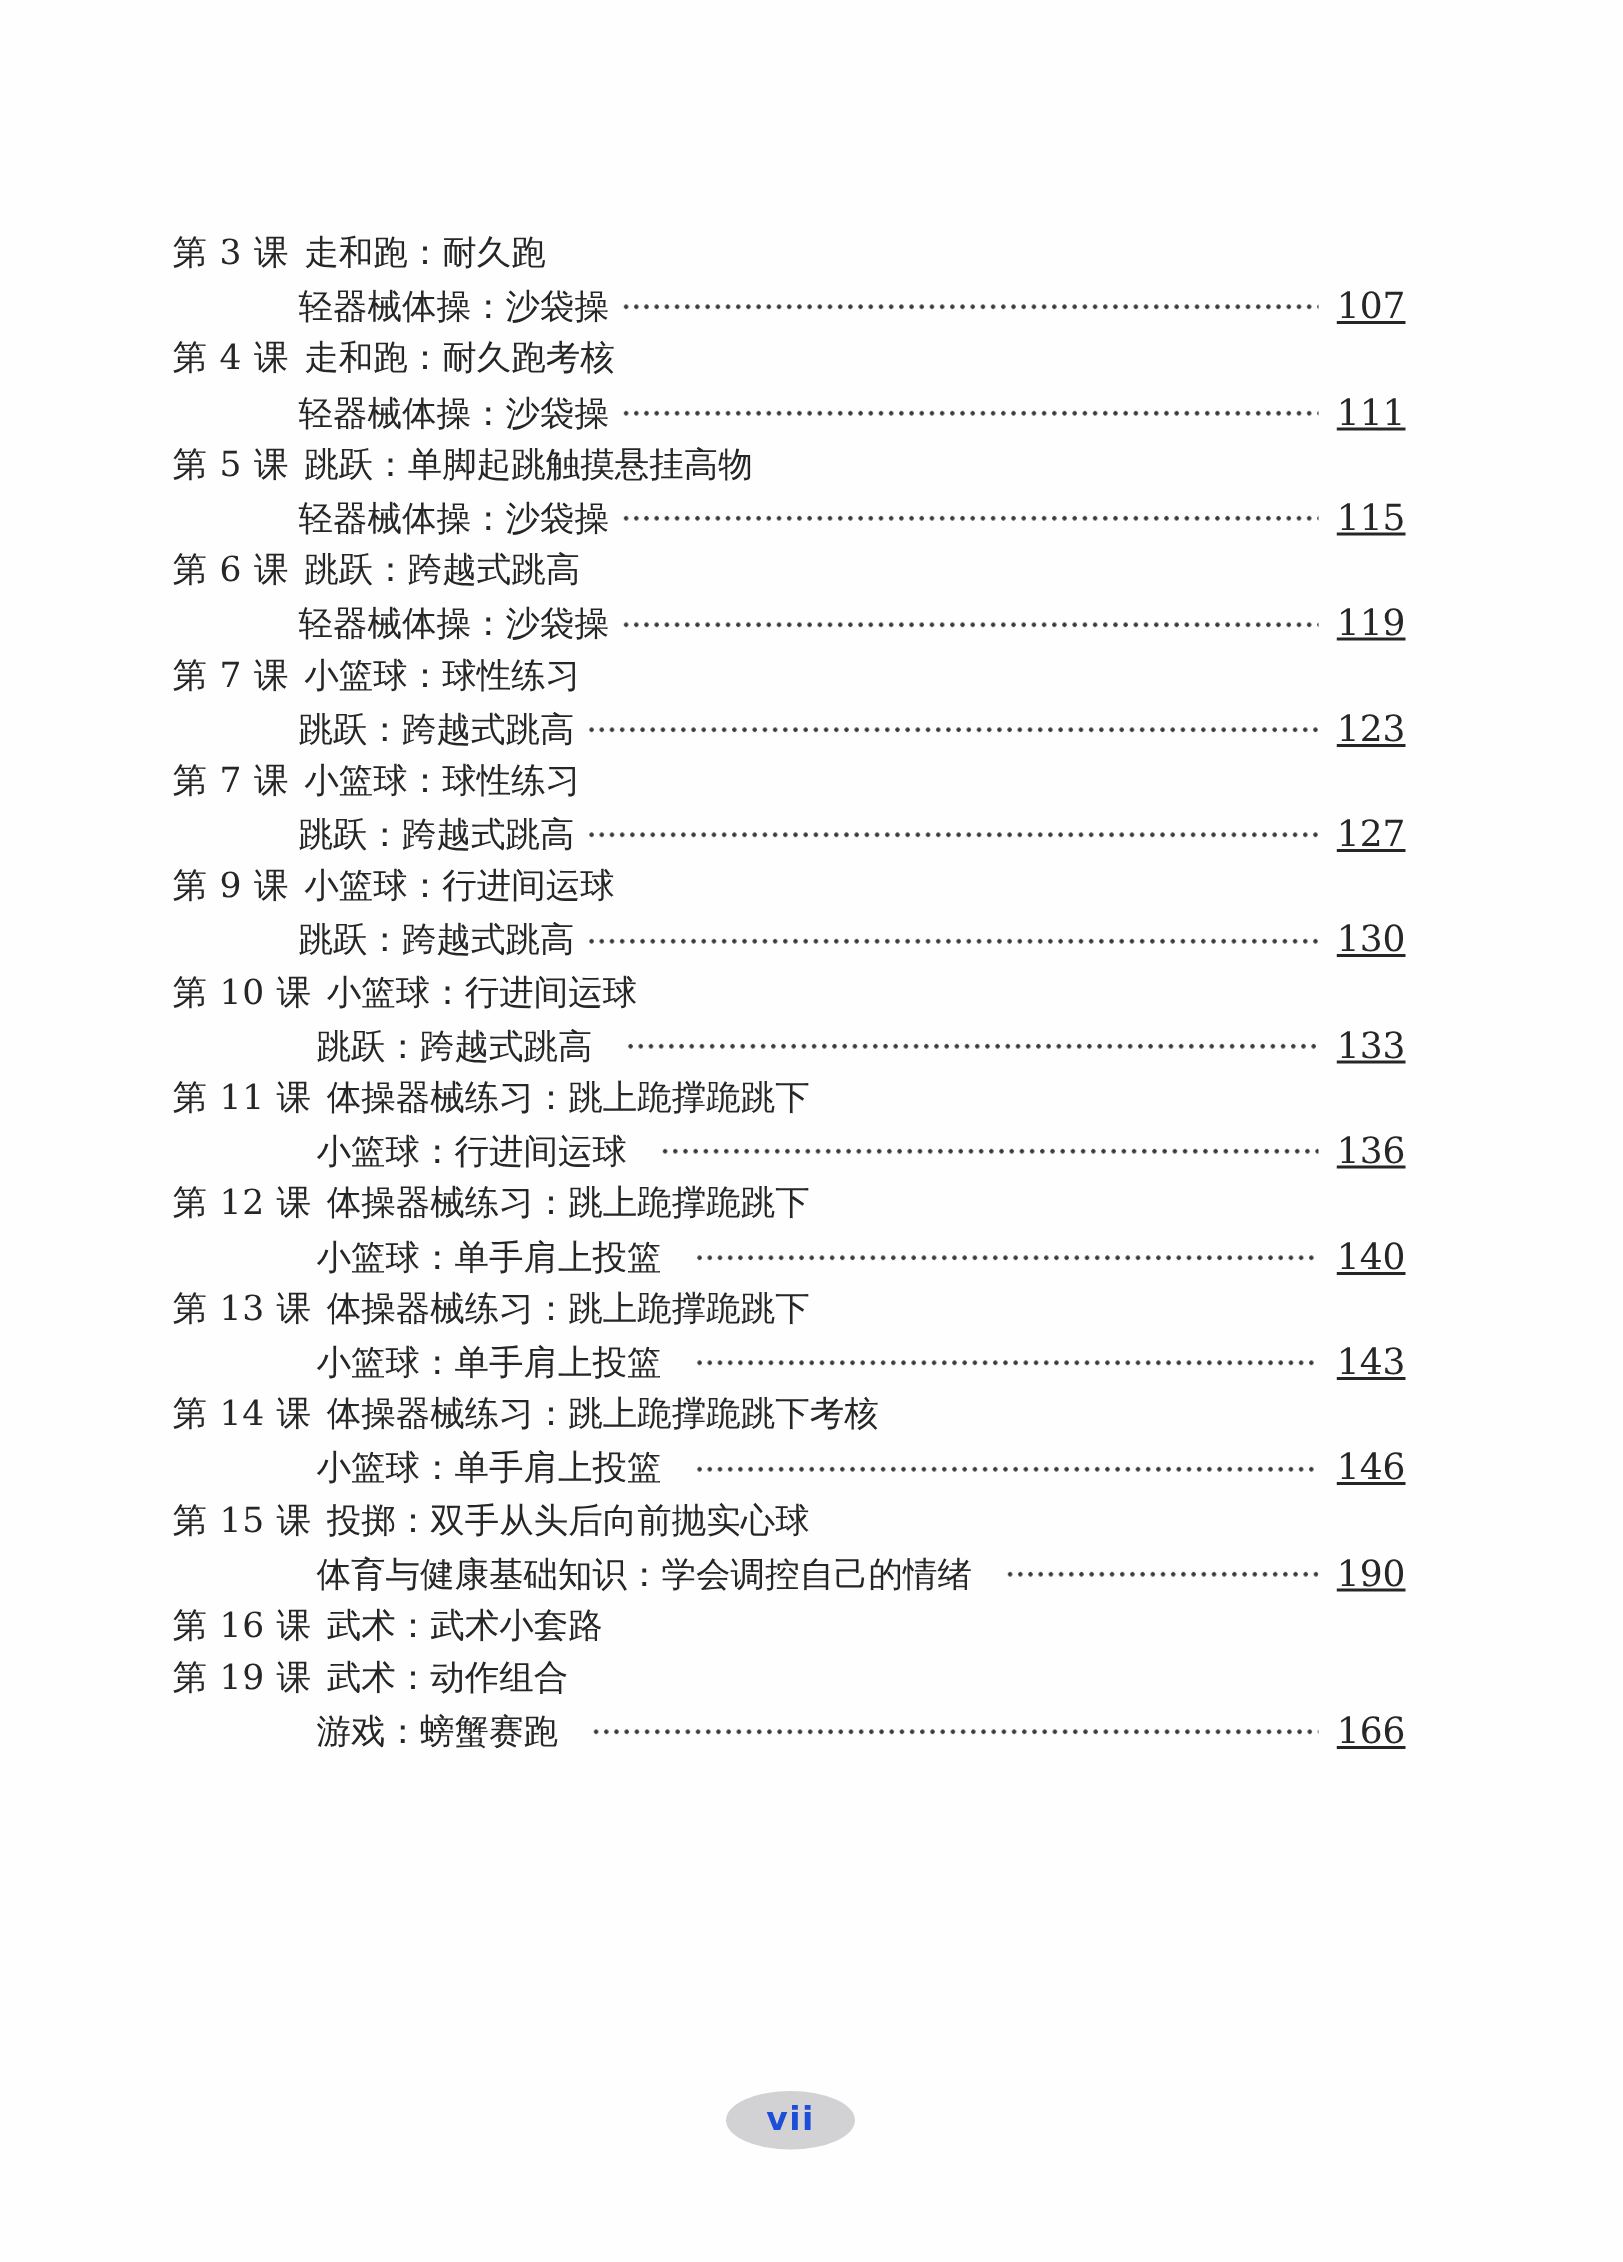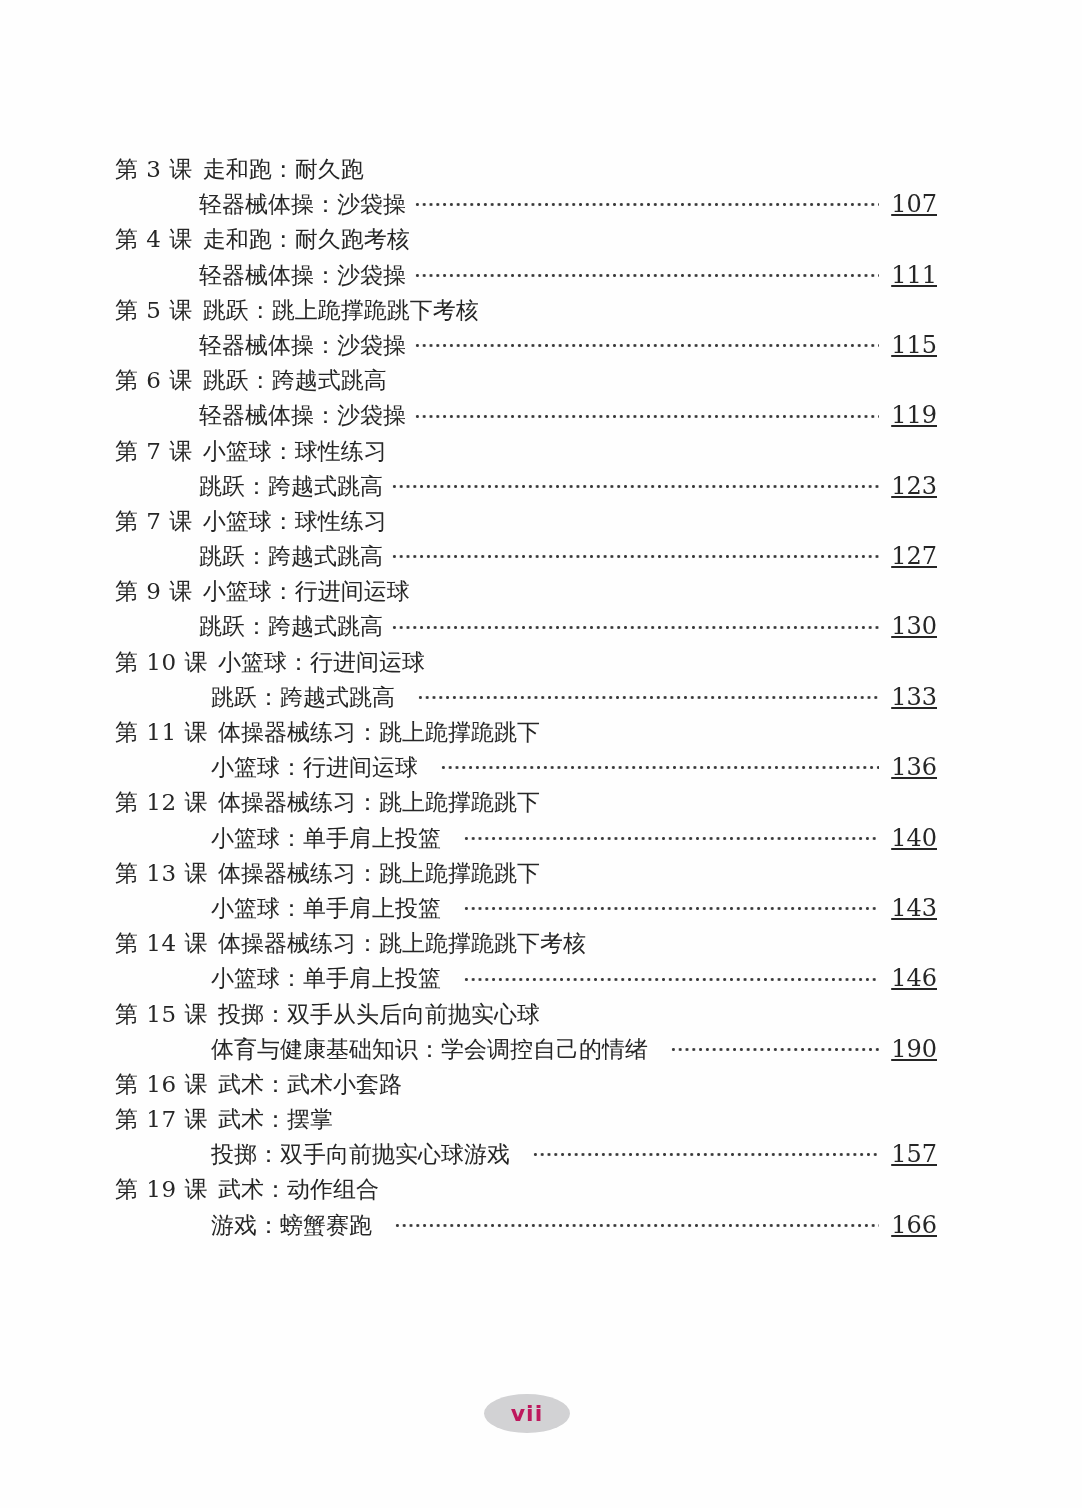--- a/index.html
+++ b/index.html
@@ -53,21 +53,21 @@
     background: #d2d2d4;
     border-radius: 50%;
     display: flex;
     align-items: center;
     justify-content: center;
   }
   .folio span {
     font-family: "DejaVu Sans", "Liberation Sans", sans-serif;
     font-weight: bold;
     font-size: 22px;
-    color: #be185d;
+    color: #1d4ed8;
     letter-spacing: 1px;
   }
 </style>
 </head>
 <body>
 
 <div class="page">
   <main class="toc">
   <div class="entry">
     <div class="line line1">
@@ -89,21 +89,21 @@
     <div class="line line2">
       <span class="subtitle">轻器械体操：沙袋操</span>
       <span class="leader"></span>
       <span class="pagenum">111</span>
     </div>
   </div>
 
   <div class="entry">
     <div class="line line1">
       <span class="lesson">第 5 课</span>
-      <span class="title">跳跃：跳上跪撑跪跳下考核</span>
+      <span class="title">跳跃：单脚起跳触摸悬挂高物</span>
     </div>
     <div class="line line2">
       <span class="subtitle">轻器械体操：沙袋操</span>
       <span class="leader"></span>
       <span class="pagenum">115</span>
     </div>
   </div>
 
   <div class="entry">
     <div class="line line1">
@@ -225,31 +225,20 @@
     </div>
   </div>
 
   <div class="entry wide">
     <div class="line line1">
       <span class="lesson">第 16 课</span>
       <span class="title">武术：武术小套路</span>
     </div>
   </div>
 
-  <div class="entry wide">
-    <div class="line line1">
-      <span class="lesson">第 17 课</span>
-      <span class="title">武术：摆掌</span>
-    </div>
-    <div class="line line2">
-      <span class="subtitle">投掷：双手向前抛实心球游戏</span>
-      <span class="leader"></span>
-      <span class="pagenum">157</span>
-    </div>
-  </div>
 
 
   <div class="entry wide">
     <div class="line line1">
       <span class="lesson">第 19 课</span>
       <span class="title">武术：动作组合</span>
     </div>
     <div class="line line2">
       <span class="subtitle">游戏：螃蟹赛跑</span>
       <span class="leader"></span>

